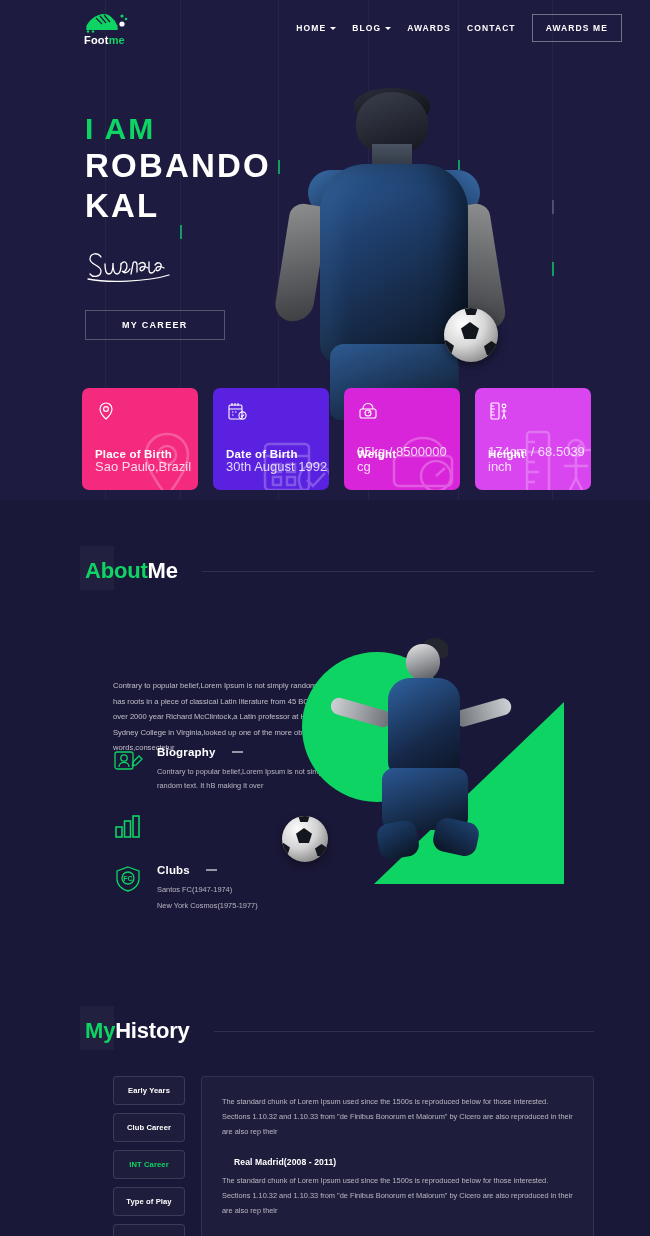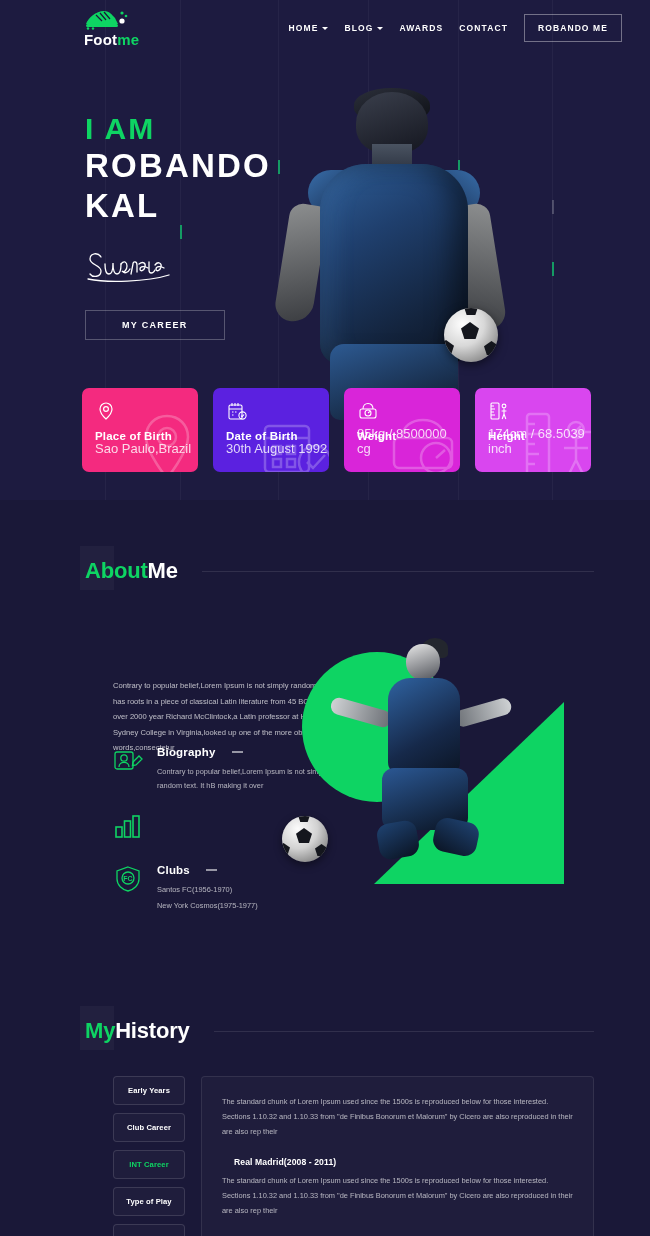--- a/index.html
+++ b/index.html
@@ -63,33 +63,33 @@
     display:inline-block; margin-top:26px; padding:9px 36px;
     border:1px solid rgba(255,255,255,.26); color:#fff; font-size:9px;
     font-weight:700; letter-spacing:1.3px; background:transparent; cursor:pointer;
   }
 
   
   .nav { position:absolute; top:0; left:0; right:0; height:56px; z-index:8;
     display:flex; align-items:center; padding:0 28px; }
   .logo { display:flex; flex-direction:column; align-items:flex-start; margin-left:56px; cursor:pointer; }
   .logo-mark { width:44px; height:22px; position:relative; }
-  .logo-text { font-size:15px; font-weight:700; letter-spacing:.2px; margin-top:1px; }
+  .logo-text { font-size:11px; font-weight:700; letter-spacing:.2px; margin-top:1px; }
   .logo-text .w { color:#fff; } .logo-text .g { color:#0ed463; }
   .nav-right { margin-left:auto; display:flex; align-items:center; gap:16px; }
   .nav-link { color:#fff; font-size:8.5px; font-weight:700; letter-spacing:1.1px; cursor:pointer;
     display:flex; align-items:center; gap:4px; }
   .caret { width:0;height:0;border-left:3px solid transparent;border-right:3px solid transparent;
     border-top:3.5px solid #fff; }
   .btn-follow { border:1px solid rgba(255,255,255,.38); padding:8px 13px; font-size:8.5px;
     font-weight:700; letter-spacing:1.1px; color:#fff; cursor:pointer; }
 
   
   .cards { position:absolute; left:82px; top:388px; display:flex; gap:15px; z-index:5; }
-  .card { width:116px; height:84px; border-radius:7px; position:relative; overflow:hidden;
+  .card { width:116px; height:102px; border-radius:7px; position:relative; overflow:hidden;
     padding:12px 0 0 13px; cursor:pointer; }
   .card .c-icon { width:22px; height:22px; position:relative; z-index:2; }
   .card .c-title { position:absolute; left:13px; bottom:30px; font-size:11.5px; font-weight:700;
     color:#fff; z-index:2; letter-spacing:.2px; }
   .card .c-sub { position:absolute; left:13px; bottom:16px; font-size:13px;
     color:rgba(255,255,255,.82); z-index:2; }
   .card .c-bg { position:absolute; right:-8px; bottom:-14px; width:78px; height:78px;
     opacity:.24; z-index:1; }
 
   
@@ -217,21 +217,21 @@
       <div class="nav-link">
         <span>BLOG</span>
         <span class="caret"></span>
       </div>
       <div class="nav-link">
         <span>AWARDS</span>
       </div>
       <div class="nav-link">
         <span>CONTACT</span>
       </div>
-      <div class="btn-follow">ROBANDO ME</div>
+      <div class="btn-follow">AWARDS ME</div>
     </div>
   </div>
 
   <div class="hero-copy">
     <div class="h-iam">I AM</div>
     <div class="h-name">ROBANDO</div>
     <div class="h-name">KAL</div>
     <div class="signature">
       <svg width="92" height="36" viewBox="0 0 92 36">
         <g fill="none" stroke="#ffffff" stroke-width="1.3" stroke-linecap="round">
@@ -386,21 +386,21 @@
           <path d="M15 3 L26 7 V15 C26 21 21 25.5 15 27 C9 25.5 4 21 4 15 V7 Z"></path>
           <circle cx="15" cy="14" r="6"></circle>
           <text x="15" y="17" font-size="7" fill="#0ed463" stroke="none" text-anchor="middle" font-family="Liberation Sans, sans-serif" font-weight="bold">FC</text>
         </svg>
       </div>
       <div>
         <div class="feat-h">
           <span>Clubs</span>
           <span class="dash"></span>
         </div>
-        <div class="feat-p">Santos FC(1956-1970)</div>
+        <div class="feat-p">Santos FC(1947-1974)</div>
         <div class="feat-p" style="margin-top:2px">New York Cosmos(1975-1977)</div>
       </div>
     </div>
 
     <div class="about-art">
       <div class="art-circle"></div>
       <div class="art-tri"></div>
       <div class="ap ap-armL"></div>
       <div class="ap ap-armR"></div>
       <div class="ap ap-hairp"></div>

